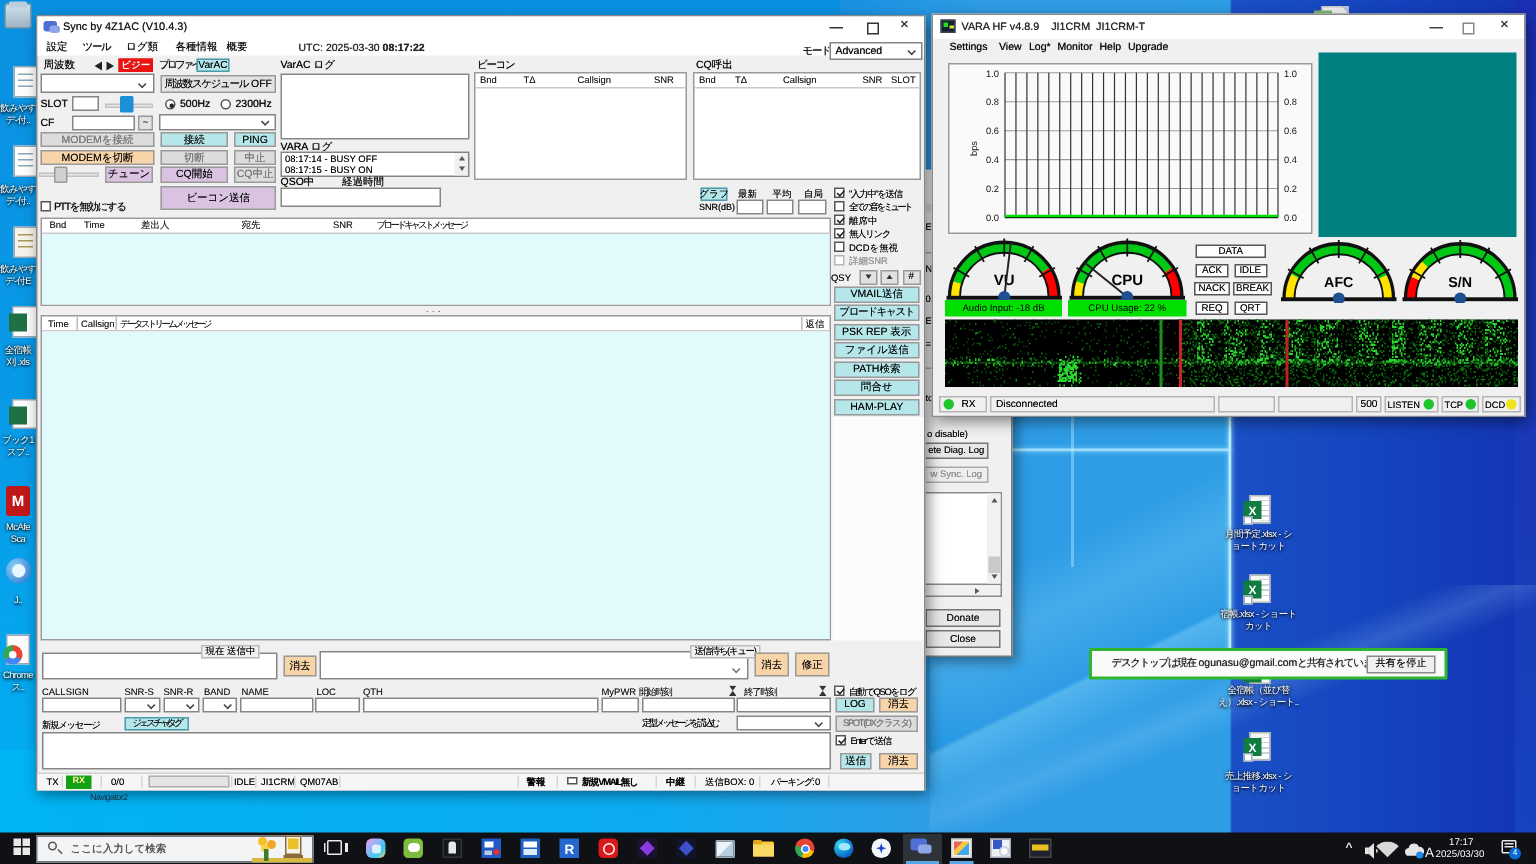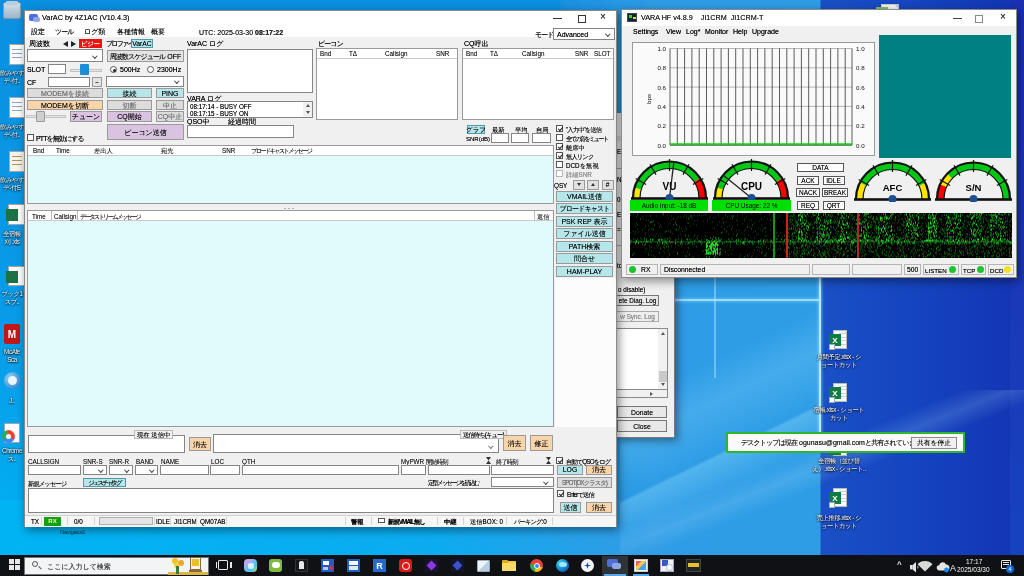--- a/index.html
+++ b/index.html
@@ -122,21 +122,21 @@
 <div class="ab" style="left:616px;top:390px;width:52px;height:8px;background:#f1f1f1;border:1px solid #8a8a8a;border-top:none"></div>
 <div class="car" style="left:650px;top:392px;border-top:2.5px solid transparent;border-bottom:2.5px solid transparent;border-left:3.5px solid #555"></div>
 <div class="btn" style="left:617px;top:406px;width:50px;height:12px;background:#e8e8e8;border-color:#777;font-size:6.8px">Donate</div>
 <div class="btn" style="left:617px;top:420px;width:50px;height:12px;background:#e8e8e8;border-color:#777;font-size:6.8px">Close</div>
 
 <div class="ab" style="left:24px;top:10px;width:593px;height:517px;background:#f0f0f0;border:1px solid #898989;box-shadow:2px 3px 9px rgba(0,0,0,.45)"></div>
 
 <div class="ab" style="left:25px;top:11px;width:591px;height:26px;background:#fff"></div>
 <div class="ab" style="left:29px;top:14px;width:9px;height:7px;background:#4d6fd6;border-radius:2px"></div>
 <div class="ab" style="left:33px;top:17px;width:7px;height:5px;background:#8fa7e8;border-radius:2px"></div>
-<div class="lbl" style="left:42px;top:14px;font-size:7.3px;color:#111">VarAC by 4Z1AC (V10.4.3)</div>
+<div class="lbl" style="left:42px;top:14px;font-size:7.3px;color:#111">Sync by 4Z1AC (V10.4.3)</div>
 <div class="ab" style="left:553px;top:18px;width:9px;height:1px;background:#333"></div>
 <div class="ab" style="left:578px;top:14.5px;width:8px;height:8px;border:1px solid #333"></div>
 <div class="lbl" style="left:600px;top:13px;font-size:10px;color:#333">×</div>
 
 <div class="lbl" style="left:31px;top:28px">設定</div>
 <div class="lbl k2" style="left:55px;top:28px">ツール</div>
 <div class="lbl" style="left:84px;top:28px">ログ類</div>
 <div class="lbl" style="left:117px;top:28px">各種情報</div>
 <div class="lbl" style="left:151px;top:28px">概要</div>
 <div class="lbl" style="left:199px;top:29px;color:#222">UTC: 2025-03-30 <b>08:17:22</b></div>

